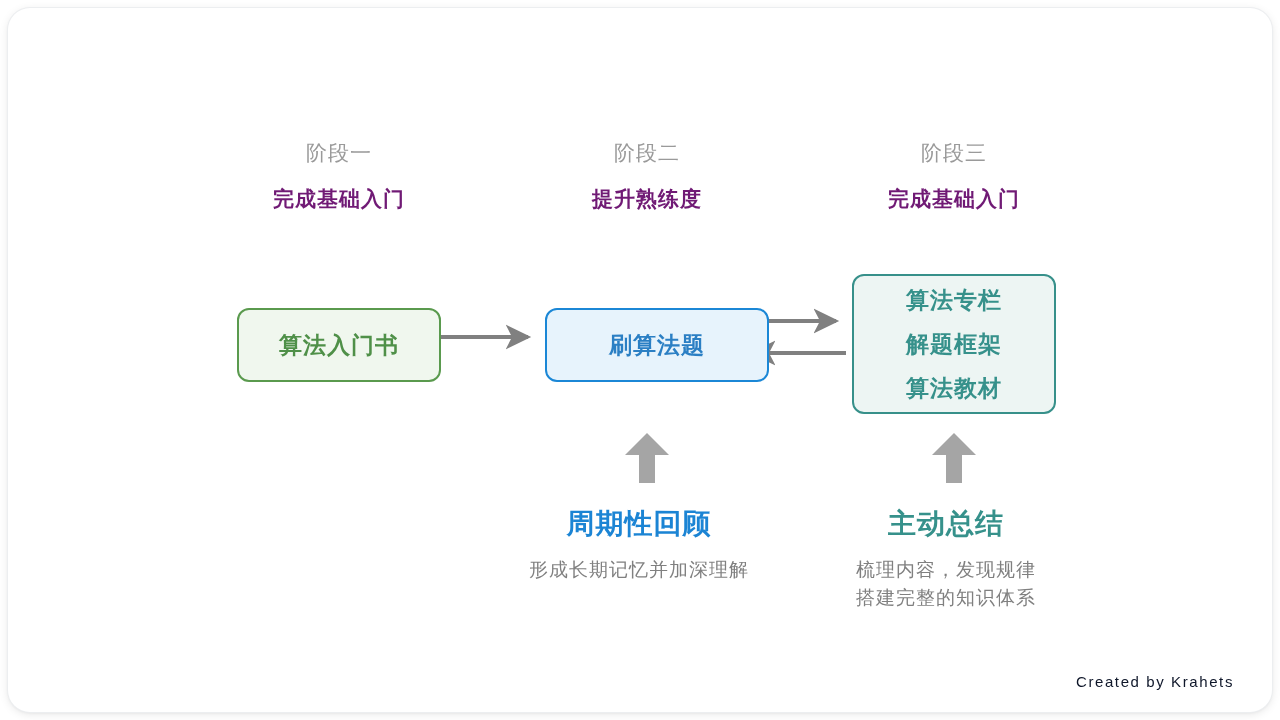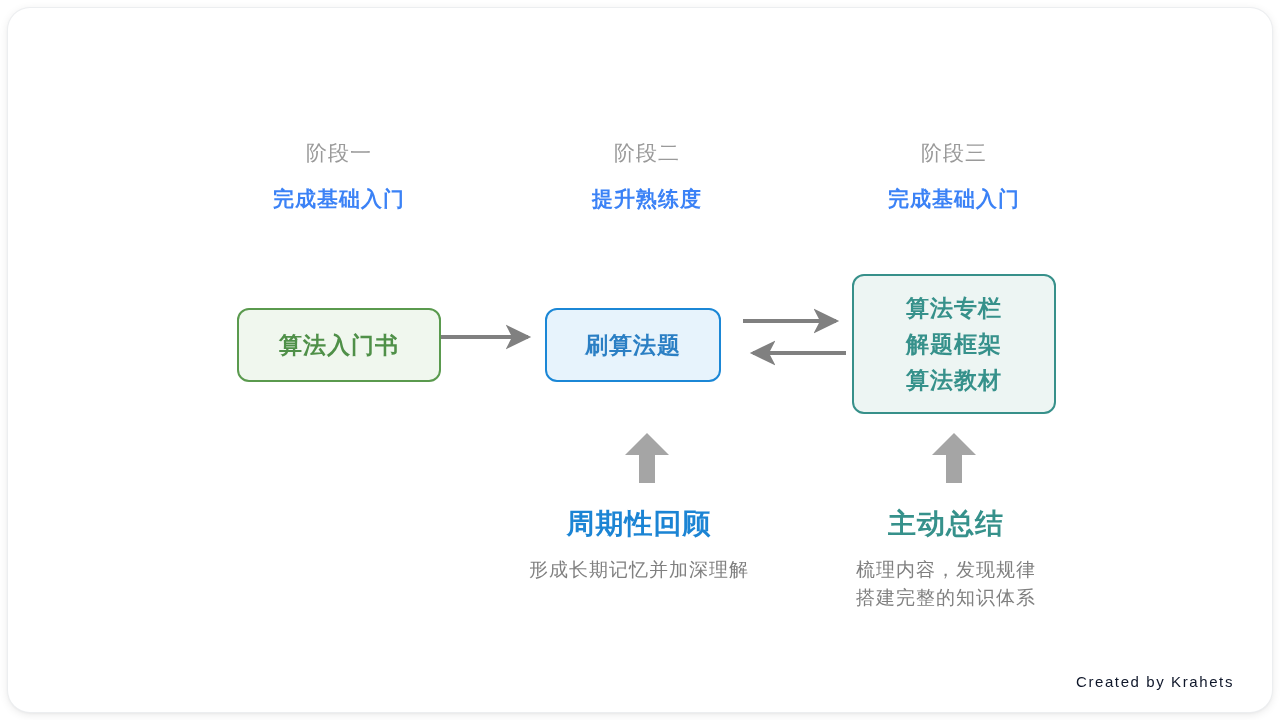--- a/index.html
+++ b/index.html
@@ -33,50 +33,51 @@
   }
   .stage-kicker {
     font-size: 21px;
     color: #9a9a9a;
     font-weight: 400;
     line-height: 30px;
     letter-spacing: 1px;
   }
   .stage-title {
     font-size: 21px;
-    color: #3b82f6;
+    color: #701a75;
     font-weight: 700;
     line-height: 30px;
     letter-spacing: 1px;
     margin-top: 16px;
   }
 
   .node {
     position: absolute;
     box-sizing: border-box;
     border-radius: 12px;
     display: flex;
     flex-direction: column;
     align-items: center;
     justify-content: center;
     font-weight: 700;
     font-size: 23px;
     letter-spacing: 1px;
+    gap: 8px;
   }
   .node .line { line-height: 36px; }
 
   #node-book {
     left: 229px; top: 300px; width: 204px; height: 74px;
     border: 2px solid #5a9a4e;
     background: #f0f7ee;
     color: #4f9048;
     align-items: center;
   }
   #node-practice {
-    left: 537px; top: 300px; width: 176px; height: 74px;
+    left: 537px; top: 300px; width: 224px; height: 74px;
     border: 2px solid #1b87d6;
     background: #e7f3fc;
     color: #2b7fc4;
   }
   #node-resources {
     left: 844px; top: 266px; width: 204px; height: 140px;
     border: 2px solid #37908a;
     background: #edf5f3;
     color: #36918b;
   }

